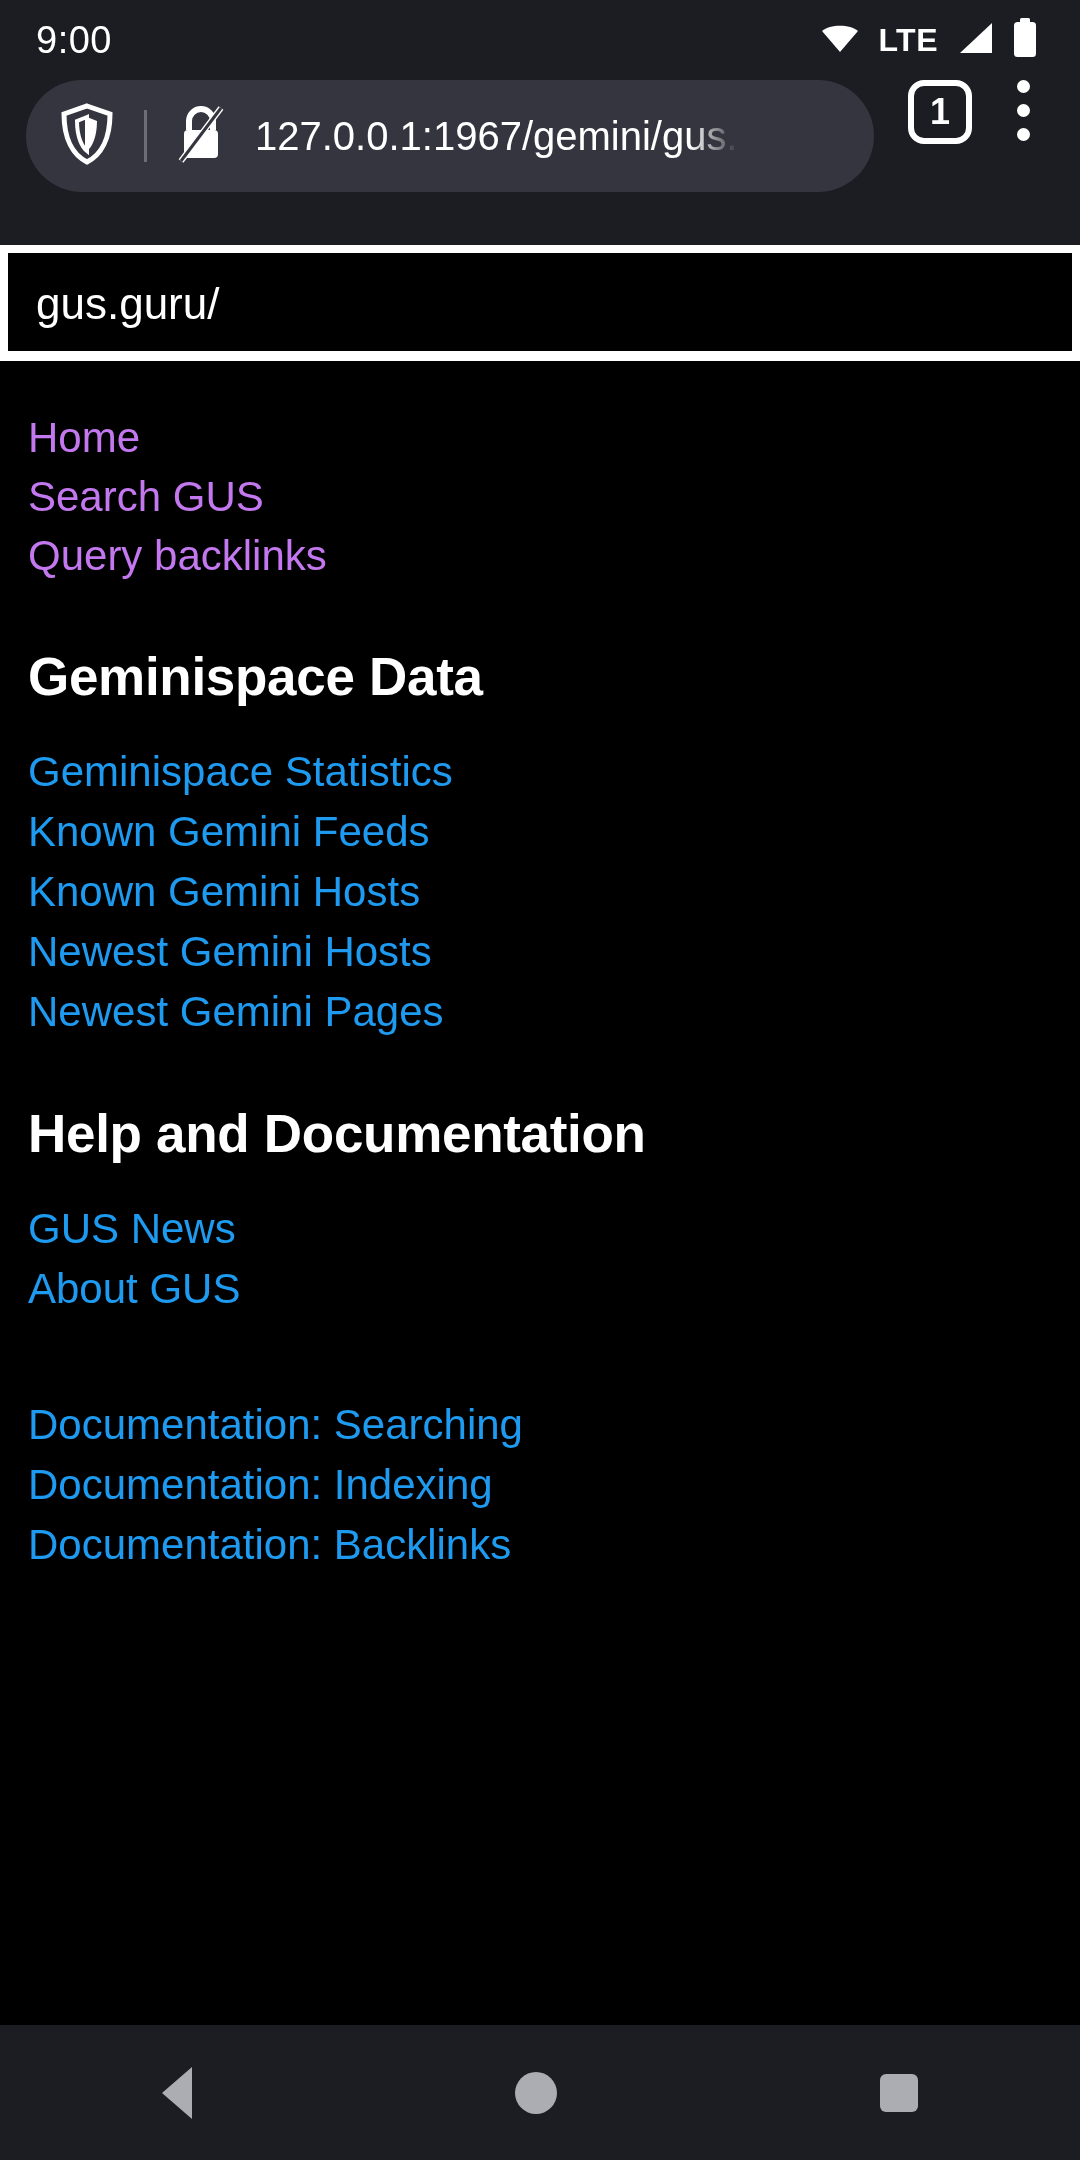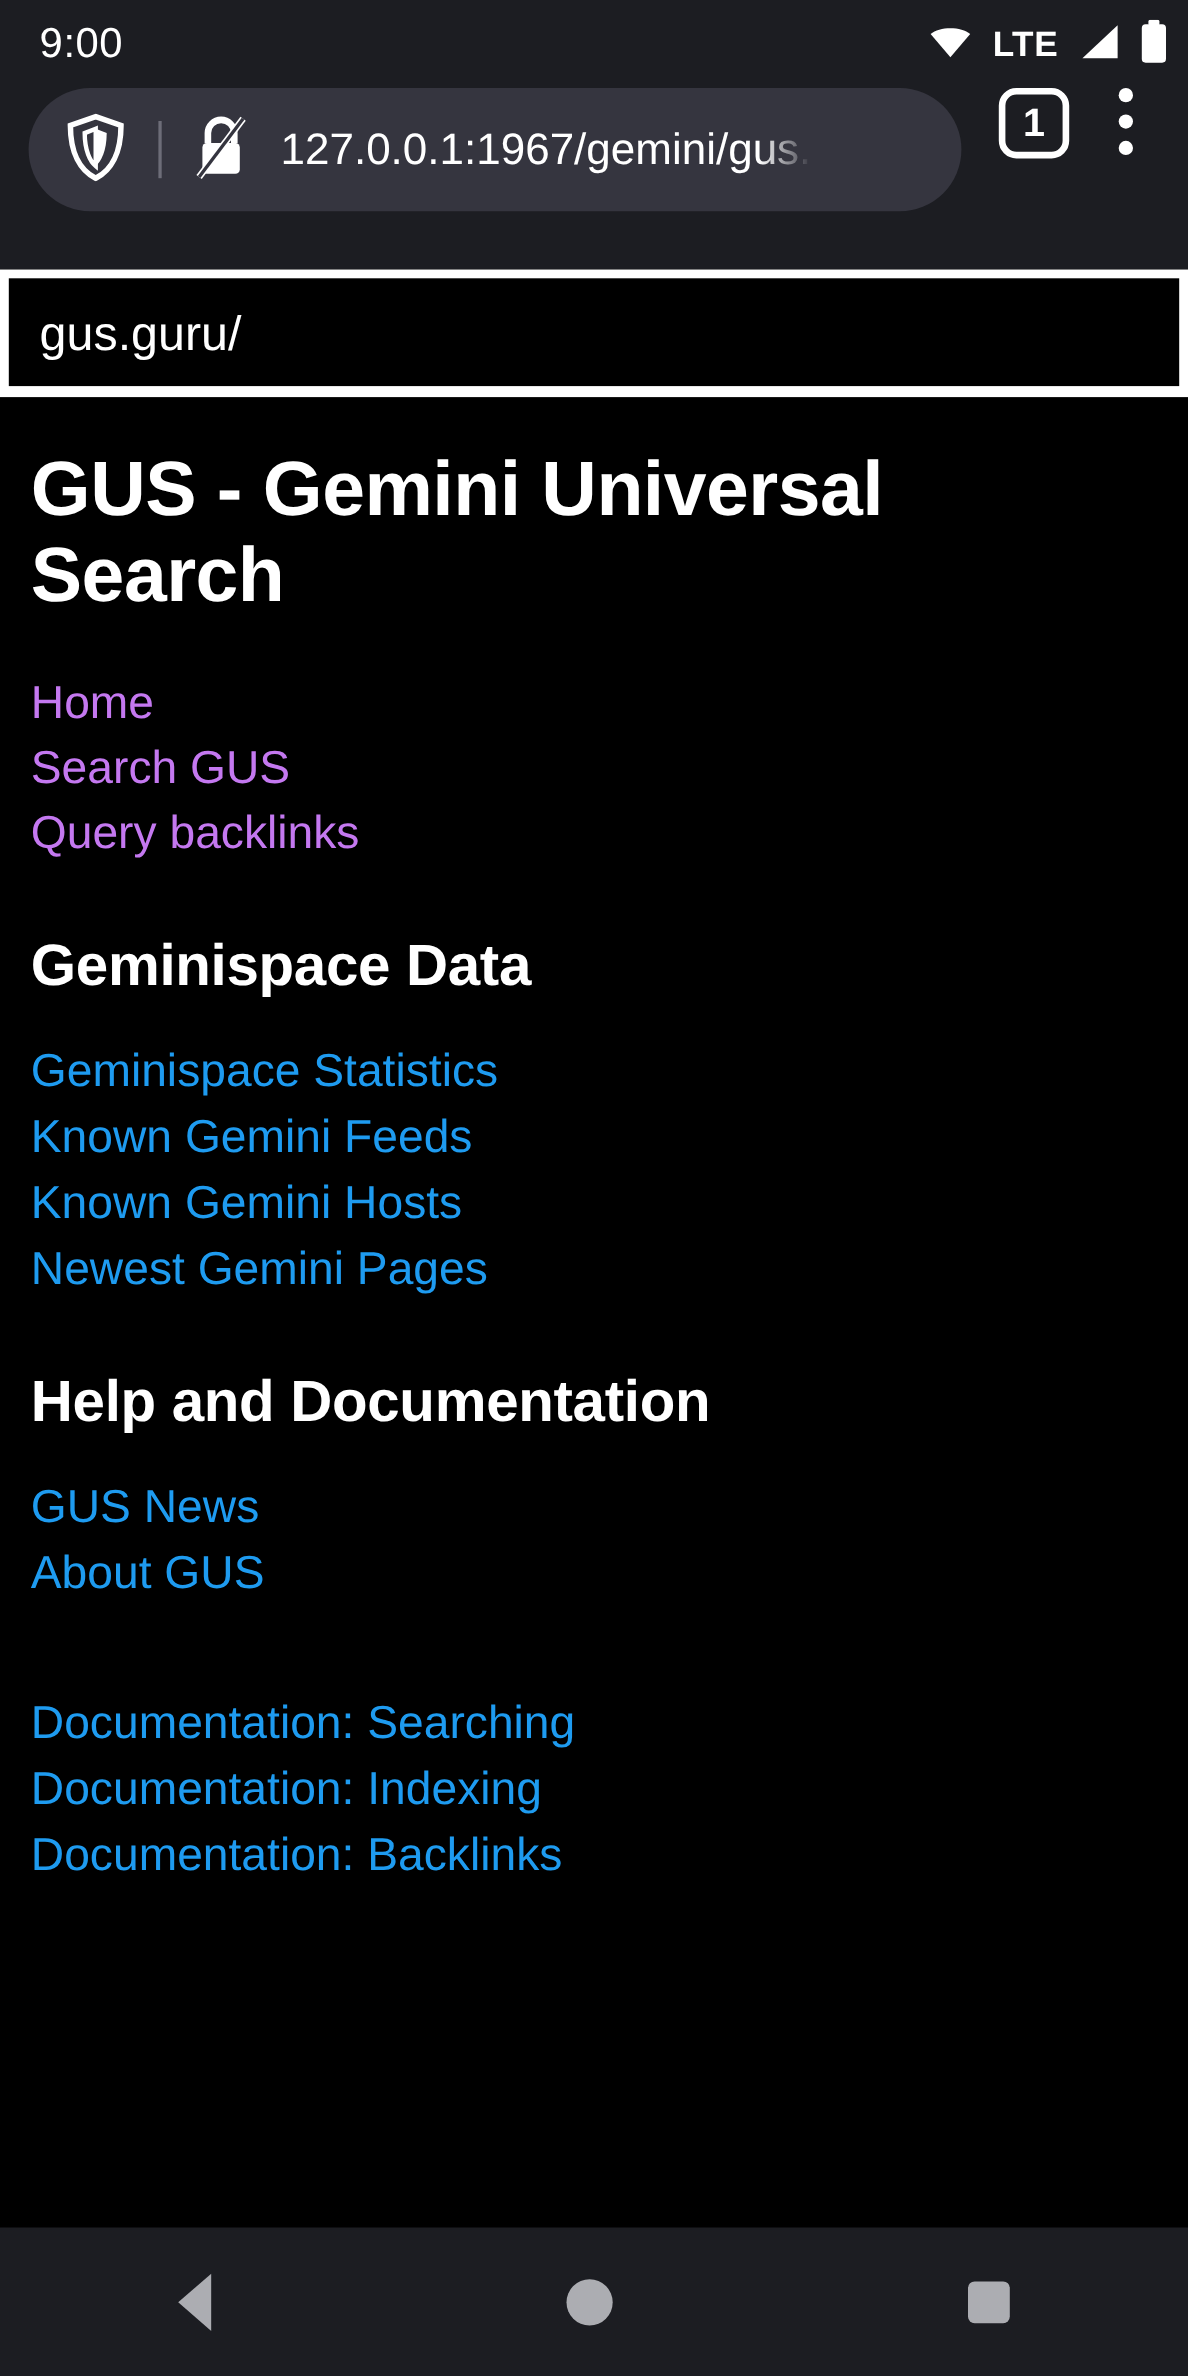--- a/index.html
+++ b/index.html
@@ -8,21 +8,21 @@
     background:#000;
     font-family:"Liberation Sans", sans-serif;
     overflow:hidden;
   }
   #screen { position:relative; width:1080px; height:2160px; background:#000; }
 
   
   .statusbar{
     height:80px; background:#1C1D22;
     display:flex; align-items:center; justify-content:space-between;
-    padding:0 18px 0 36px;
+    padding:0 42px 0 36px;
   }
   .clock{ color:#fff; font-size:38px; letter-spacing:.5px; }
   .status-icons{ display:flex; align-items:center; gap:18px; }
   .lte-label{ color:#fff; font-size:32px; letter-spacing:.5px;font-weight:bold; }
 
   
   .toolbar{
     height:165px; background:#1C1D22;
     display:flex; padding:0 26px;
     gap:0;
@@ -148,33 +148,33 @@
     </div>
   </div>
 
   <div class="page">
 
     <div class="urlbar-wrap">
       <div class="urlbar-input">gus.guru/</div>
     </div>
 
 
-    <h1 class="title">GUS - Gemini Universal Search</h1>
 
     <div class="navlinks">
       <a href="#">Home</a>
       <a href="#">Search GUS</a>
       <a href="#">Query backlinks</a>
     </div>
 
     <h2 class="section">Geminispace Data</h2>
     <div class="linklist">
       <a href="#">Geminispace Statistics</a>
       <a href="#">Known Gemini Feeds</a>
       <a href="#">Known Gemini Hosts</a>
+      <a href="#">Newest Gemini Hosts</a>
       <a href="#">Newest Gemini Pages</a>
     </div>
 
     <h2 class="section">Help and Documentation</h2>
     <div class="linklist">
       <a href="#">GUS News</a>
       <a href="#">About GUS</a>
     </div>
     <div class="gap"></div>
     <div class="linklist spaced">

